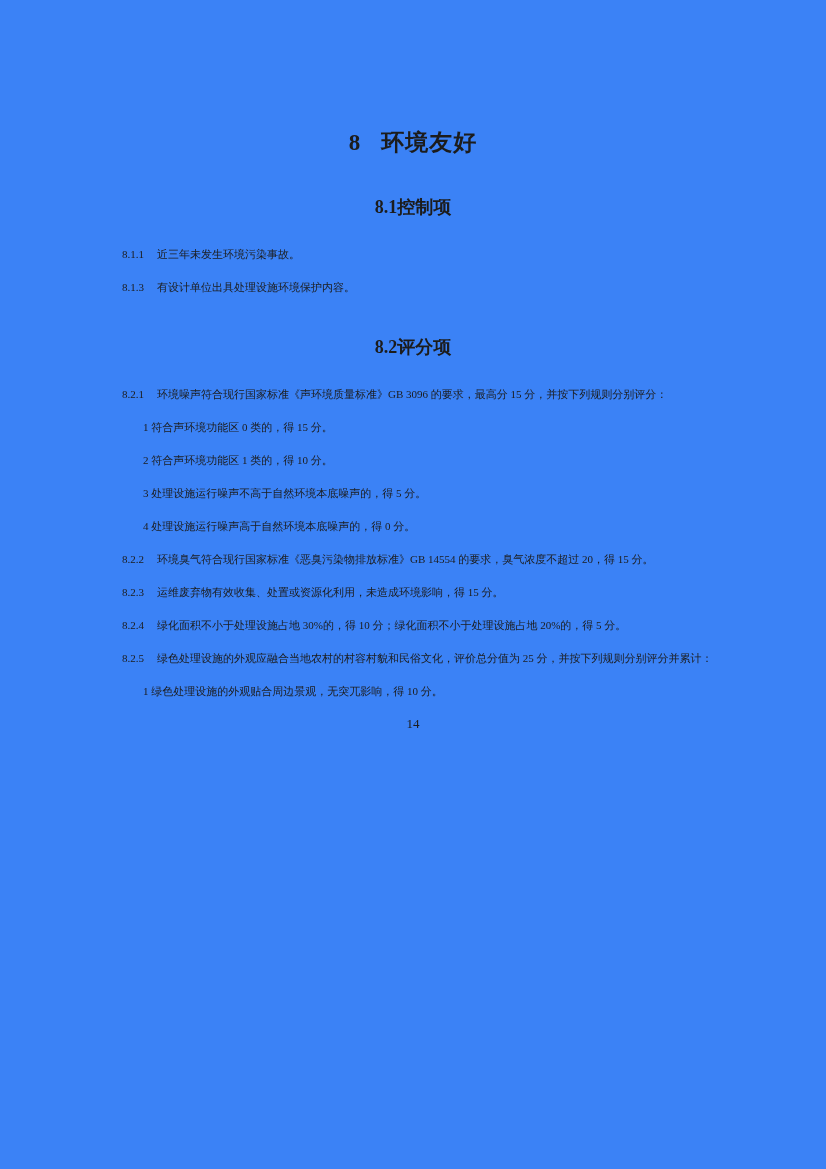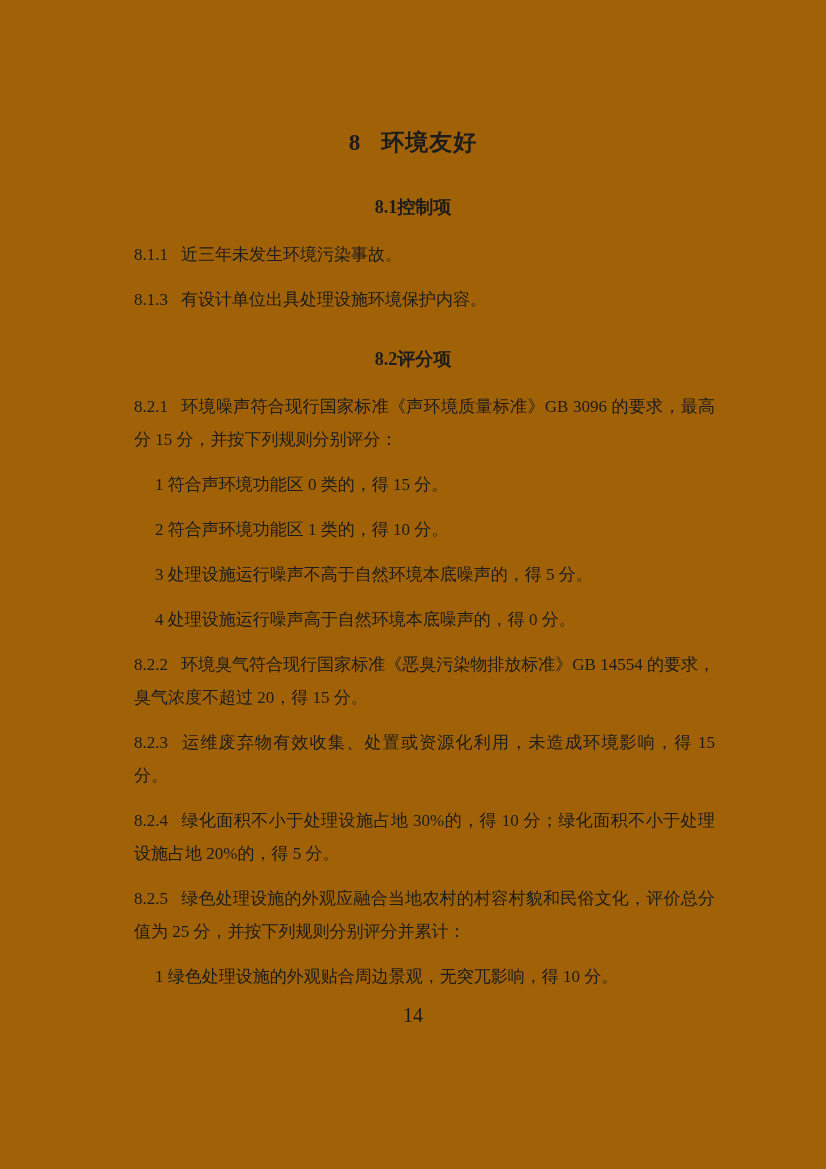--- a/index.html
+++ b/index.html
@@ -11,21 +11,21 @@
     width: 826px;
     height: 1169px;
     font-family: "Liberation Serif", serif;
     color: #1c1c1c;
     overflow: hidden;
   }
   .page {
     position: relative;
     width: 826px;
     height: 1169px;
-    background: #a16207;
+    background: #3b82f6;
     box-sizing: border-box;
     padding: 128px 99px 0 122px;
   }
   
   .center-page {
     margin-left: -122px;
     margin-right: -99px;
     text-align: center;
   }
   h1.chapter-title {
@@ -40,30 +40,30 @@
   h2.section-heading {
     font-size: 18px;
     font-weight: bold;
     line-height: 26px;
     margin-top: 0;
     margin-bottom: 18px;
   }
   h2 .num-gap { }
   section.scored h2.section-heading { margin-top: 30px; }
   p.clause, p.sub {
-    font-size: 17px;
+    font-size: 11px;
     line-height: 33px;
-    margin: 12px;
+    margin: 0;
     text-align: justify;
   }
   p.clause .cnum { margin-right: 13px; }
   p.sub { text-indent: 21px; }
   .page-number {
     margin-top: 6px;
-    font-size: 20px;
+    font-size: 13px;
     line-height: 20px;
   }
 </style>
 </head>
 <body>
 
 <div class="page">
 
   <h1 class="chapter-title center-page">
     <span class="num-gap">8</span><span>环境友好</span>

